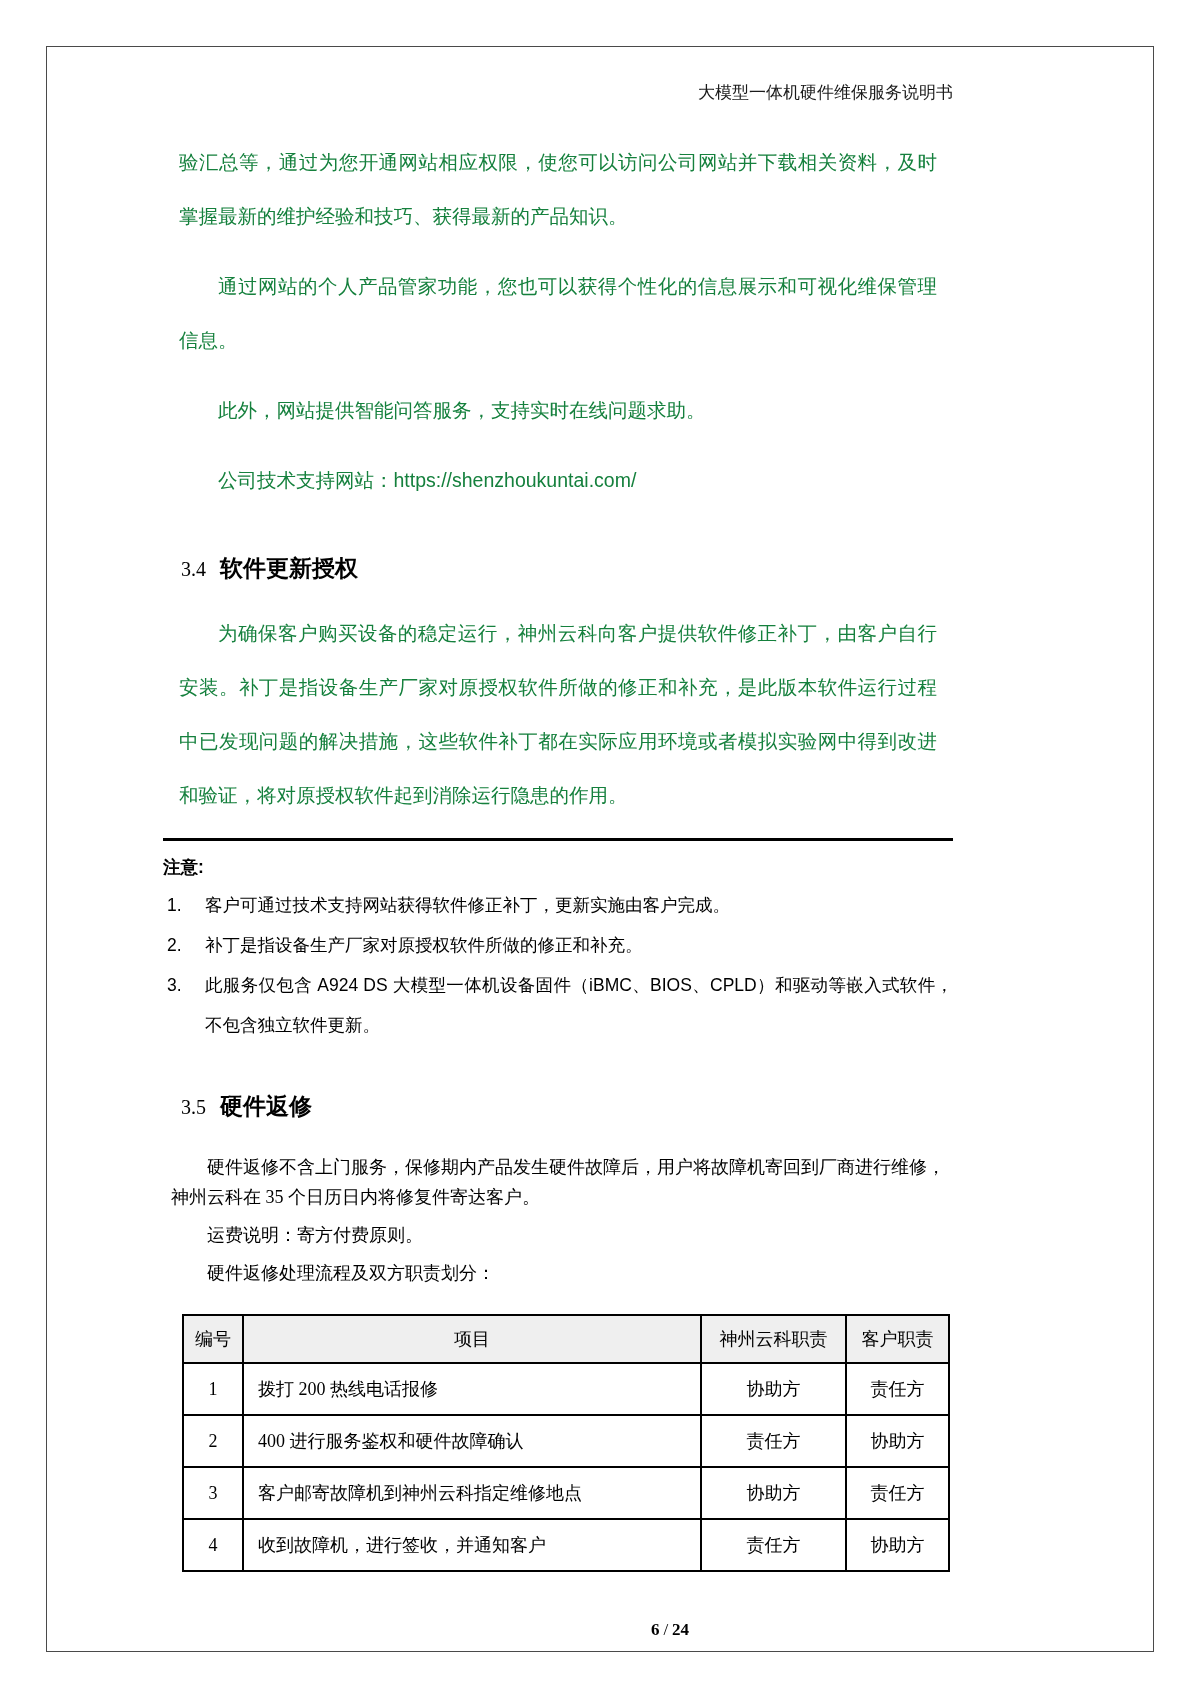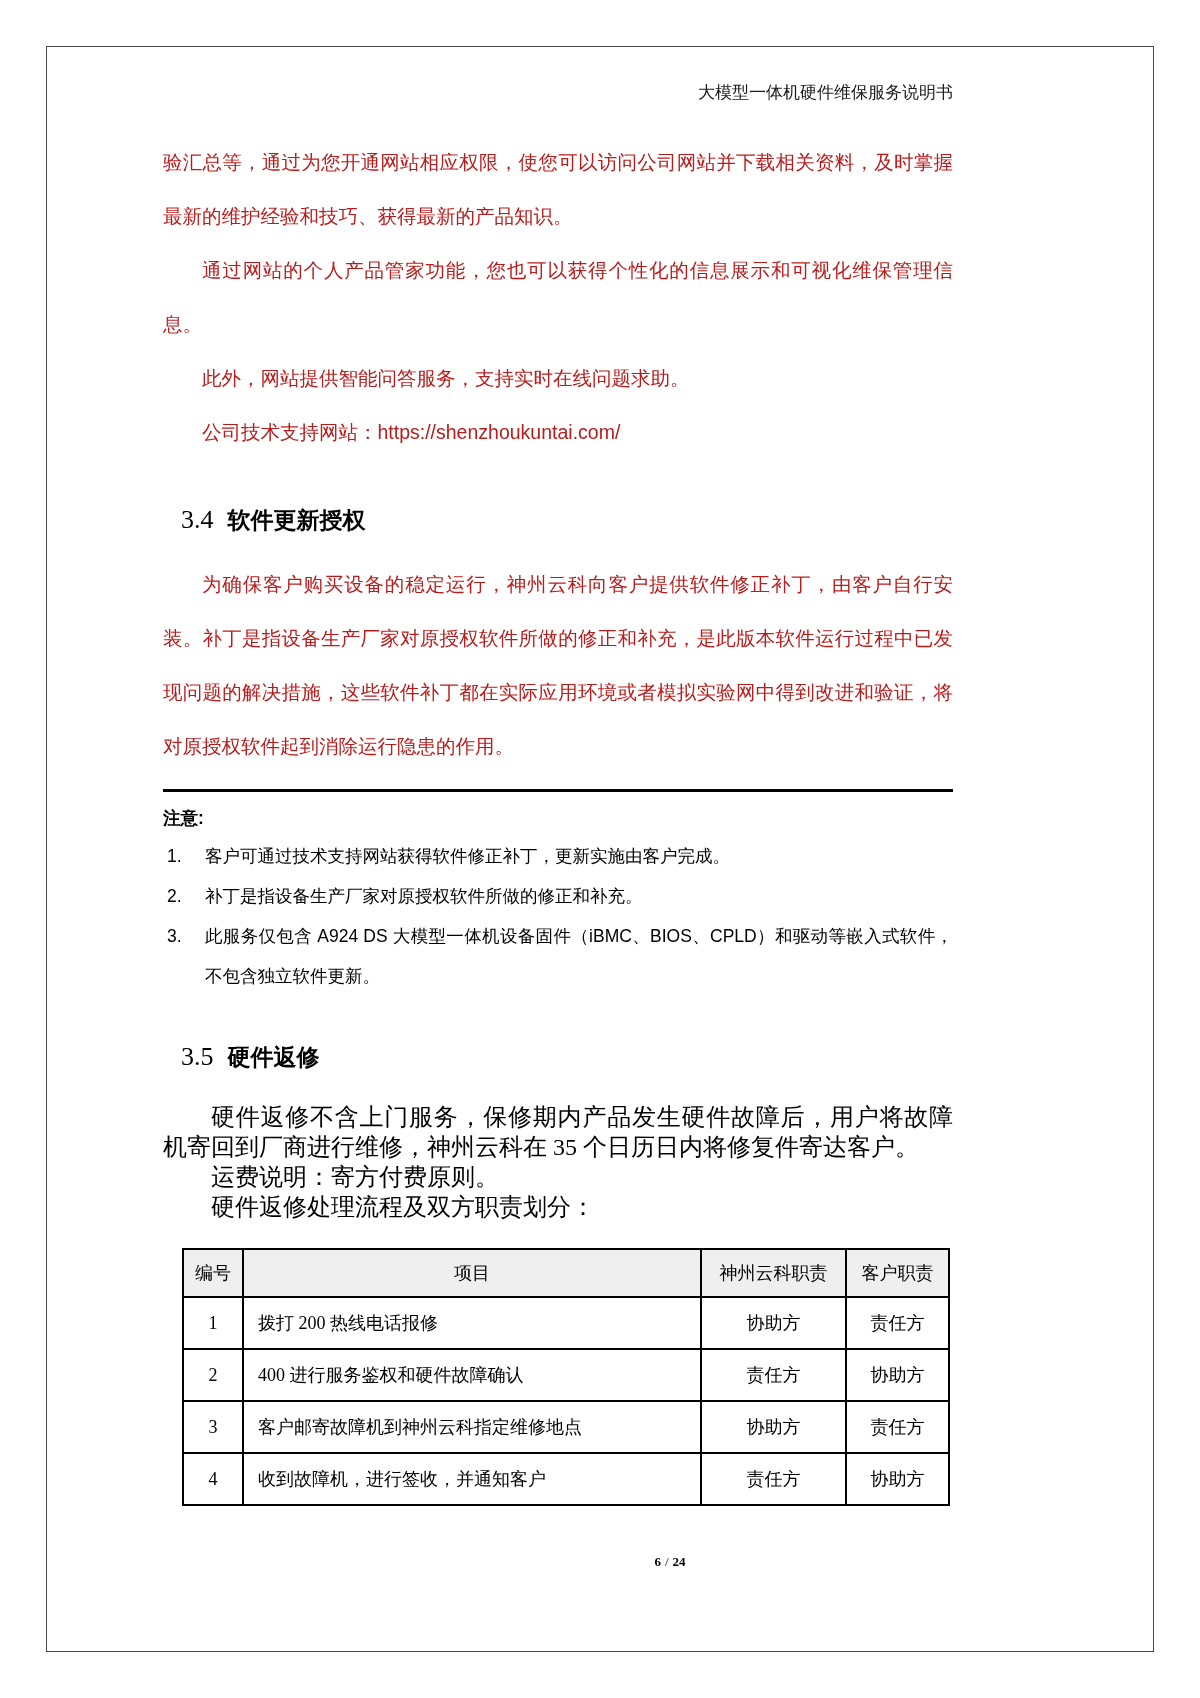--- a/index.html
+++ b/index.html
@@ -24,38 +24,38 @@
   .doc-header{
     width:790px;
     text-align:right;
     font-family:"Liberation Serif","DejaVu Serif",serif;
     font-size:17px;
     line-height:24px;
     color:#1a1a1a;
   }
   
   .para-sans{
-    margin:0;
+    margin:16px;
     font-size:19.5px;
     line-height:54px;
     text-align:justify;
-    color:#b91c1c;
+    color:#15803d;
   }
   .intro-block{margin-top:30px;}
   .indent{text-indent:2em;}
   .section-heading{
     margin:46px 0 0 18px;
     font-weight:normal;
     display:flex;
     align-items:baseline;
     line-height:30px;
   }
   .sec-num{
     font-family:"Liberation Serif","DejaVu Serif",serif;
-    font-size:26px;
+    font-size:20px;
     margin-right:14px;
   }
   .sec-title{
     font-family:"Liberation Sans","DejaVu Sans",sans-serif;
     font-size:23px;
     font-weight:bold;
   }
   .sec-body{margin-top:22px;}
   .note-rule{
     border:none;height:3px;background:#000;
@@ -77,23 +77,23 @@
     padding-left:42px;
     font-size:17.5px;
     line-height:40px;
     text-align:justify;
   }
   .note-num{
     position:absolute;left:4px;top:0;
   }
   
   .serif-para{
-    margin:0;
-    font-family:"Liberation Serif","DejaVu Serif",serif;
-    font-size:24px;
+    margin:8px;
+    font-family:"Liberation Serif","DejaVu Serif",serif;
+    font-size:18px;
     line-height:30px;
     text-align:justify;
   }
   .hw-first{margin-top:30px;}
   .repair-table{
     border-collapse:collapse;
     margin:26px 0 0 19px;
     width:766px;
     font-family:"Liberation Serif","DejaVu Serif",serif;
     font-size:18px;
@@ -117,21 +117,21 @@
   .repair-table .col-cust{width:103px;}
   .repair-table td.cell-item{
     text-align:left;
     padding-left:14px;
   }
   .doc-footer{
     margin-top:48px;
     width:1014px;
     text-align:center;
     font-family:"Liberation Serif","DejaVu Serif",serif;
-    font-size:13px;
+    font-size:17px;
   }
   .pg-num{font-weight:bold;}
   .pg-sep{font-weight:normal;padding:0 4px;}
 </style>
 </head>
 <body>
 
 <div class="frame">
   <div class="content">
 

